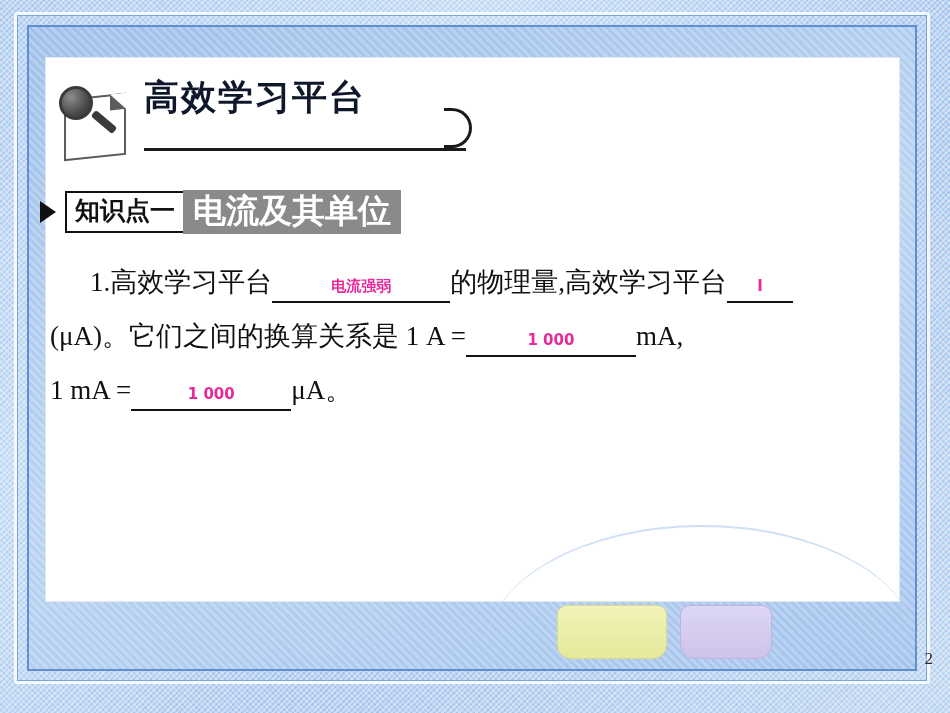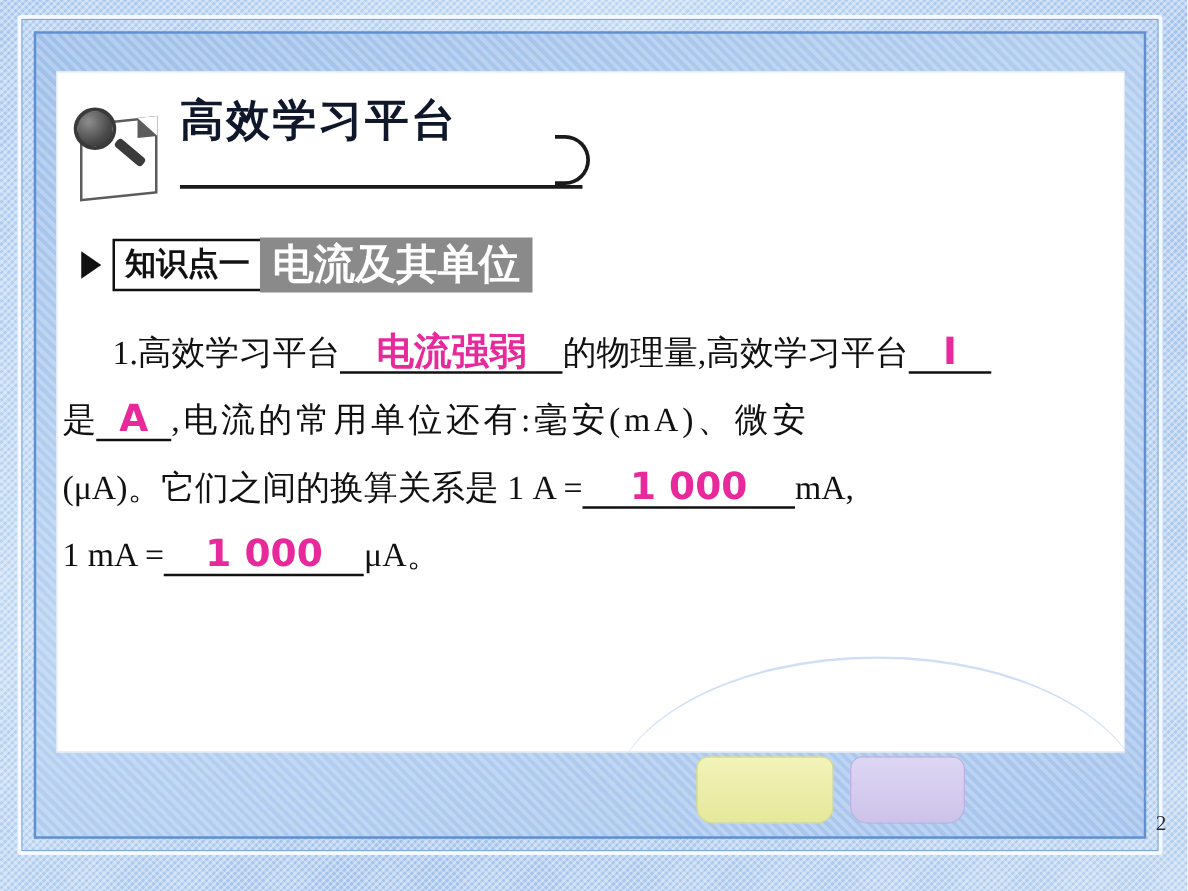--- a/index.html
+++ b/index.html
@@ -161,21 +161,21 @@
     width: 28px; height: 40px;
     border: 3px solid #1a1a1a;
     border-left: none;
     border-radius: 0 20px 20px 0;
     box-sizing: border-box;
   }
 
   
   .kp-row {
     position: absolute;
-    left: 65px; top: 192px;
+    left: 40px; top: 192px;
     display: flex;
     align-items: center;
     height: 40px;
   }
   .kp-triangle {
     width: 0; height: 0;
     border-left: 16px solid #111;
     border-top: 11px solid transparent;
     border-bottom: 11px solid transparent;
     margin-right: 9px;
@@ -222,21 +222,21 @@
   .num {
     font-family: "Liberation Serif", serif;
   }
   .blank {
     display: inline-block;
     border-bottom: 2px solid #111;
     text-align: center;
     color: #e8299b;
     font-family: "DejaVu Sans", sans-serif;
     font-weight: bold;
-    font-size: 30px;
+    font-size: 15px;
     line-height: 30px;
     vertical-align: baseline;
     padding: 0 4px;
   }
   .blank.w180 { min-width: 170px; }
   .blank.w70  { min-width: 58px; }
   .blank.w120 { min-width: 112px; }
   .blank.w90  { min-width: 80px; }
   .blank.w60  { min-width: 52px; }
   .blank.w170 { min-width: 162px; }
@@ -289,23 +289,20 @@
   </div>
 
   <div class="body">
 
     <div class="para">
       <span class="indent"></span><span class="num">1.</span><span>高效学习平台</span><span class="blank w180">电流强弱</span><span>的物理量,高效学习平台</span><span class="blank w70">I</span>
     </div>
 
 
 
-    <div class="para">
-      <span>是</span><span class="blank w60">A</span><span class="spread">,电流的常用单位还有:毫安(mA)、微安</span>
-    </div>
 
     <div class="para">
       <span>(μA)。它们之间的换算关系是 1 A =</span><span class="blank w170">1 000</span><span>mA,</span>
     </div>
 
     <div class="para">
       <span>1 mA =</span><span class="blank w160">1 000</span><span>μA。</span>
     </div>
 
   </div>

